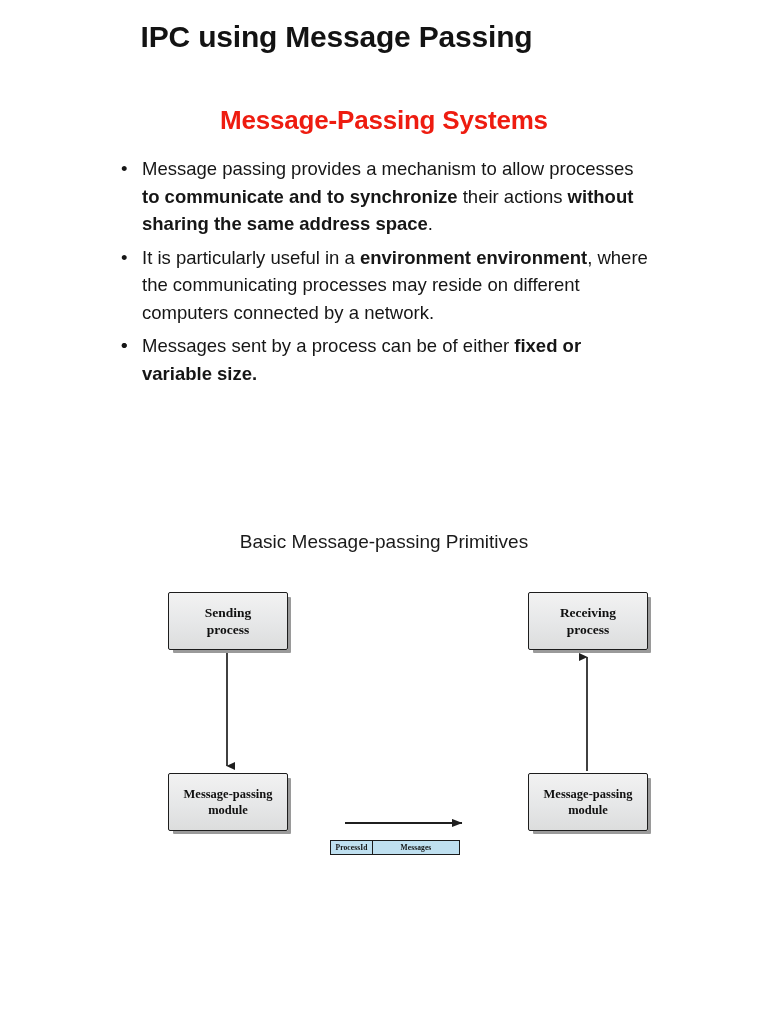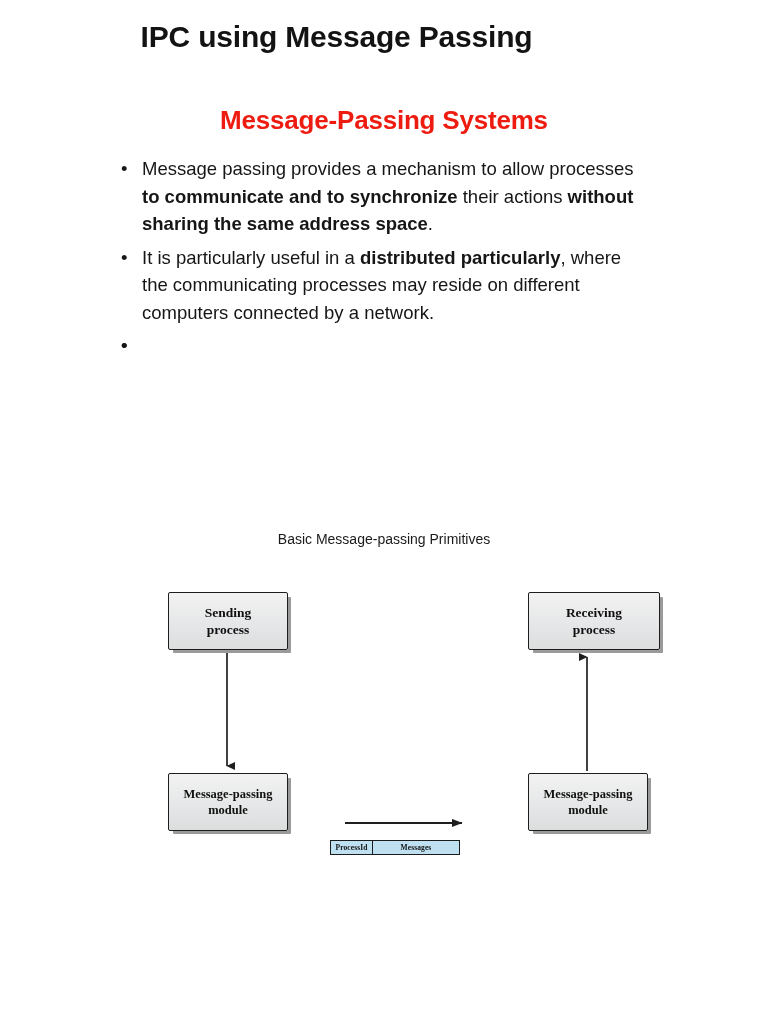--- a/index.html
+++ b/index.html
@@ -65,21 +65,21 @@
   }
   .bullet-row b { font-weight: bold; }
 
   
   .diagram-caption {
     position: absolute;
     top: 531px;
     left: 0;
     width: 768px;
     text-align: center;
-    font-size: 14px;
+    font-size: 19px;
     color: #1a1a1a;
   }
 
   .diagram {
     position: absolute;
     left: 0;
     top: 0;
     width: 768px;
     height: 1024px;
     pointer-events: none;
@@ -98,21 +98,21 @@
     justify-content: center;
     font-family: "Liberation Serif", serif;
     font-weight: bold;
     color: #101010;
     line-height: 1.28;
     text-align: center;
   }
   .node-box .ln { display: block; }
 
   .box-send    { left: 168px; top: 592px; width: 120px; height: 58px; font-size: 13.5px; }
-  .box-receive { left: 528px; top: 592px; width: 132px; height: 58px; font-size: 13.5px; }
+  .box-receive { left: 528px; top: 592px; width: 120px; height: 58px; font-size: 13.5px; }
   .box-mod-l   { left: 168px; top: 773px; width: 120px; height: 58px; font-size: 12.5px; }
   .box-mod-r   { left: 528px; top: 773px; width: 120px; height: 58px; font-size: 12.5px; }
 
   
   .conn-svg { position: absolute; left: 0; top: 0; }
 
   
   .packet {
     position: absolute;
     left: 330px;
@@ -143,23 +143,23 @@
 </style>
 </head>
 <body>
 
 <div class="slide-title">IPC using Message Passing</div>
 
 <div class="section-heading" id="section-heading" style="color: rgb(238, 28, 16);">Message-Passing Systems</div>
 
 <div class="bullets" id="bullet-list">
     <div class="bullet-row"><span class="bullet-dot">•</span><span><span>Message passing provides a mechanism to allow processes </span><b>to communicate and to synchronize</b><span> their actions </span><b>without sharing the same address space</b><span>.</span></span></div>
-    <div class="bullet-row"><span class="bullet-dot">•</span><span><span>It is particularly useful in a </span><b>distributed particularly</b><span>, where the communicating processes may reside on different computers connected by a network.</span></span></div>
+    <div class="bullet-row"><span class="bullet-dot">•</span><span><span>It is particularly useful in a </span><b>environment environment</b><span>, where the communicating processes may reside on different computers connected by a network.</span></span></div>
     <div class="bullet-row"><span class="bullet-dot">•</span></div>
-    <div class="bullet-row"><span class="bullet-dot">•</span></div>
+    <div class="bullet-row"><span class="bullet-dot">•</span><span><span>Messages sent by a process can be of either </span><b>fixed or variable size.</b></span></div>
   </div>
 
 <div class="diagram-caption">Basic Message-passing Primitives</div>
 
 <div class="diagram">
 
   <svg class="conn-svg" width="768" height="1024">
     <defs>
       <marker id="arrowdown" markerWidth="9" markerHeight="9" refX="4.5" refY="8" orient="auto" markerUnits="userSpaceOnUse">
         <path d="M0.6,0 L8.4,0 L4.5,8.6 Z" fill="#1f1f1f"></path>

